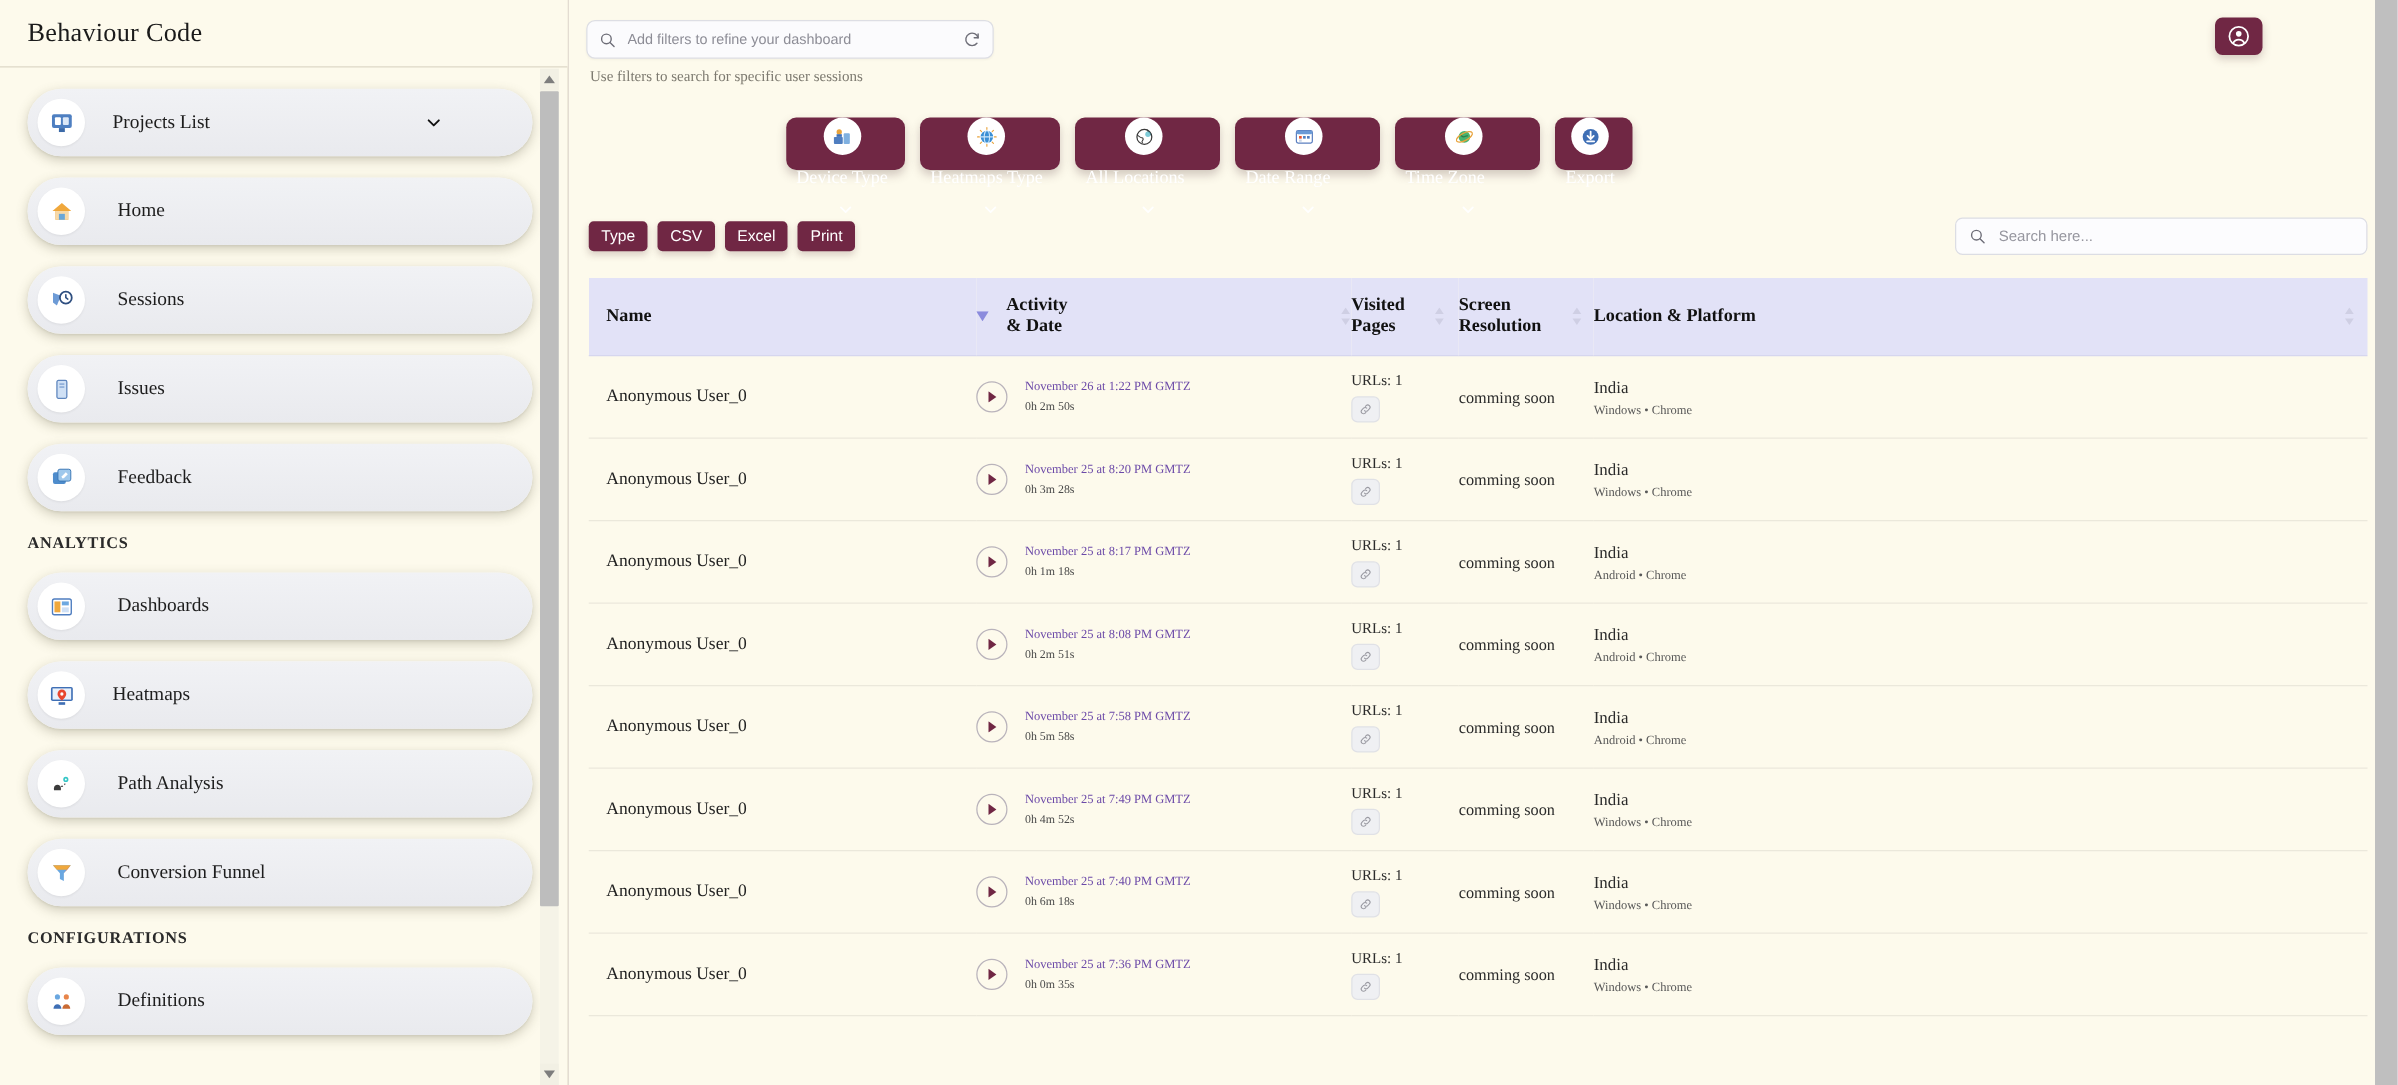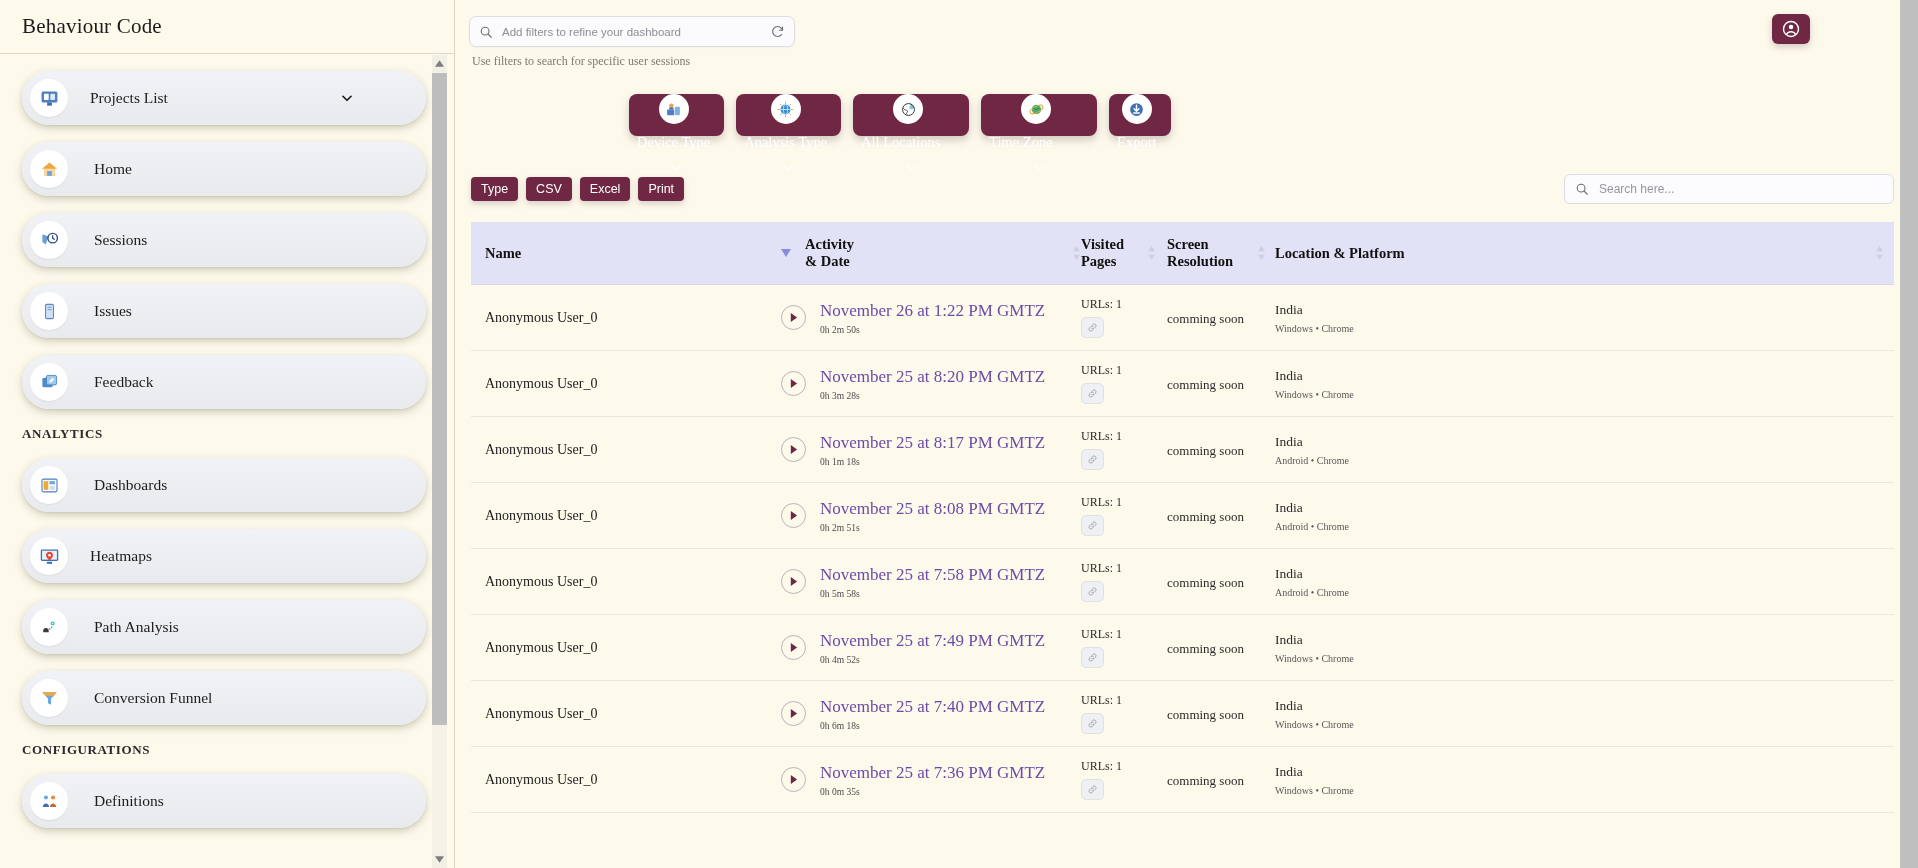--- a/index.html
+++ b/index.html
@@ -183,21 +183,21 @@
     font-family: "Liberation Serif", serif;
   }
   .act-cell { display: flex; align-items: center; gap: 14px; }
   .play-btn {
     width: 25px; height: 25px; border-radius: 50%;
     border: 1px solid #b9b3bb; background: #fdfaec;
     display: flex; align-items: center; justify-content: center;
     flex: none; cursor: pointer;
   }
   .act-date {
-    font-size: 17px; color: #6c4aa8;
+    font-size: 10px; color: #6c4aa8;
     font-family: "Liberation Serif", serif; line-height: 1.25;
   }
   .act-dur {
     font-size: 9.5px; color: #4a4a4a; margin-top: 4px;
     font-family: "Liberation Serif", serif;
   }
   .vp-count { font-size: 12px; color: #2b2b2b; font-family:"Liberation Serif",serif; }
   .link-chip {
     margin-top: 5px; width: 23px; height: 21px; border-radius: 5px;
     background: #eff0f3; border: 1px solid #e0e1e6;
@@ -413,40 +413,56 @@
 
       <div class="chip">
         <span class="chip-icon">
           <svg width="17" height="17" viewBox="0 0 24 24">
             <circle cx="12" cy="12" r="7" fill="#3b8fd4"></circle>
             <ellipse cx="12" cy="12" rx="3" ry="7" fill="none" stroke="#cde6fa" stroke-width="1.2"></ellipse>
             <path d="M5 12h14" stroke="#cde6fa" stroke-width="1.2"></path>
             <path d="M12 1.5v2M12 20.5v2M1.5 12h2M20.5 12h2M4.6 4.6l1.4 1.4M18 18l1.4 1.4M19.4 4.6L18 6M6 18l-1.4 1.4" stroke="#e8a33c" stroke-width="1.3" stroke-linecap="round"></path>
           </svg>
         </span>
-        <span class="chip-label">Analysis Type</span>
+        <span class="chip-label">Heatmaps Type</span>
         <svg class="chip-chev" viewBox="0 0 24 24" fill="none">
           <path d="M5 9l7 7 7-7" stroke="#fff" stroke-width="2.6" stroke-linecap="round" stroke-linejoin="round"></path>
         </svg>
       </div>
 
       <div class="chip wide">
         <span class="chip-icon">
           <svg width="17" height="17" viewBox="0 0 24 24">
             <circle cx="12" cy="12" r="8.4" fill="#fff" stroke="#3a3a3a" stroke-width="1.4"></circle>
             <path d="M4 10c2 1 3 3 5 3s2 2 1 3-1 2 0 3M15 4c0 2 2 2 3 3s1 3 2 3" stroke="#3a3a3a" stroke-width="1.2" fill="none"></path>
             <circle cx="16" cy="9" r="3" fill="#49b6c8" opacity=".7"></circle>
           </svg>
         </span>
         <span class="chip-label">All Locations</span>
         <svg class="chip-chev" viewBox="0 0 24 24" fill="none">
           <path d="M5 9l7 7 7-7" stroke="#fff" stroke-width="2.6" stroke-linecap="round" stroke-linejoin="round"></path>
         </svg>
       </div>
 
+      <div class="chip wide">
+        <span class="chip-icon">
+          <svg width="17" height="17" viewBox="0 0 24 24">
+            <rect x="3" y="5" width="18" height="14" rx="2" fill="#fff" stroke="#5b7fc0" stroke-width="1.4"></rect>
+            <rect x="3" y="5" width="18" height="4" rx="2" fill="#6a9ad6"></rect>
+            <rect x="6" y="11" width="3" height="3" fill="#e8542f"></rect>
+            <rect x="10.5" y="11" width="3" height="3" fill="#4f7ec0"></rect>
+            <rect x="15" y="11" width="3" height="3" fill="#4f7ec0"></rect>
+            <rect x="6" y="15" width="3" height="2.5" fill="#c9d6e8"></rect>
+          </svg>
+        </span>
+        <span class="chip-label">Date Range</span>
+        <svg class="chip-chev" viewBox="0 0 24 24" fill="none">
+          <path d="M5 9l7 7 7-7" stroke="#fff" stroke-width="2.6" stroke-linecap="round" stroke-linejoin="round"></path>
+        </svg>
+      </div>
 
       <div class="chip wide">
         <span class="chip-icon">
           <svg width="17" height="17" viewBox="0 0 24 24">
             <circle cx="12" cy="12" r="6.6" fill="#49b36e"></circle>
             <path d="M7 10c2 0 2 2 4 2s3-2 5-1" stroke="#2d7a4c" stroke-width="1.4" fill="none"></path>
             <ellipse cx="12" cy="12" rx="10" ry="4.2" transform="rotate(-28 12 12)" fill="none" stroke="#e8a33c" stroke-width="1.4"></ellipse>
           </svg>
         </span>
         <span class="chip-label">Time Zone</span>

